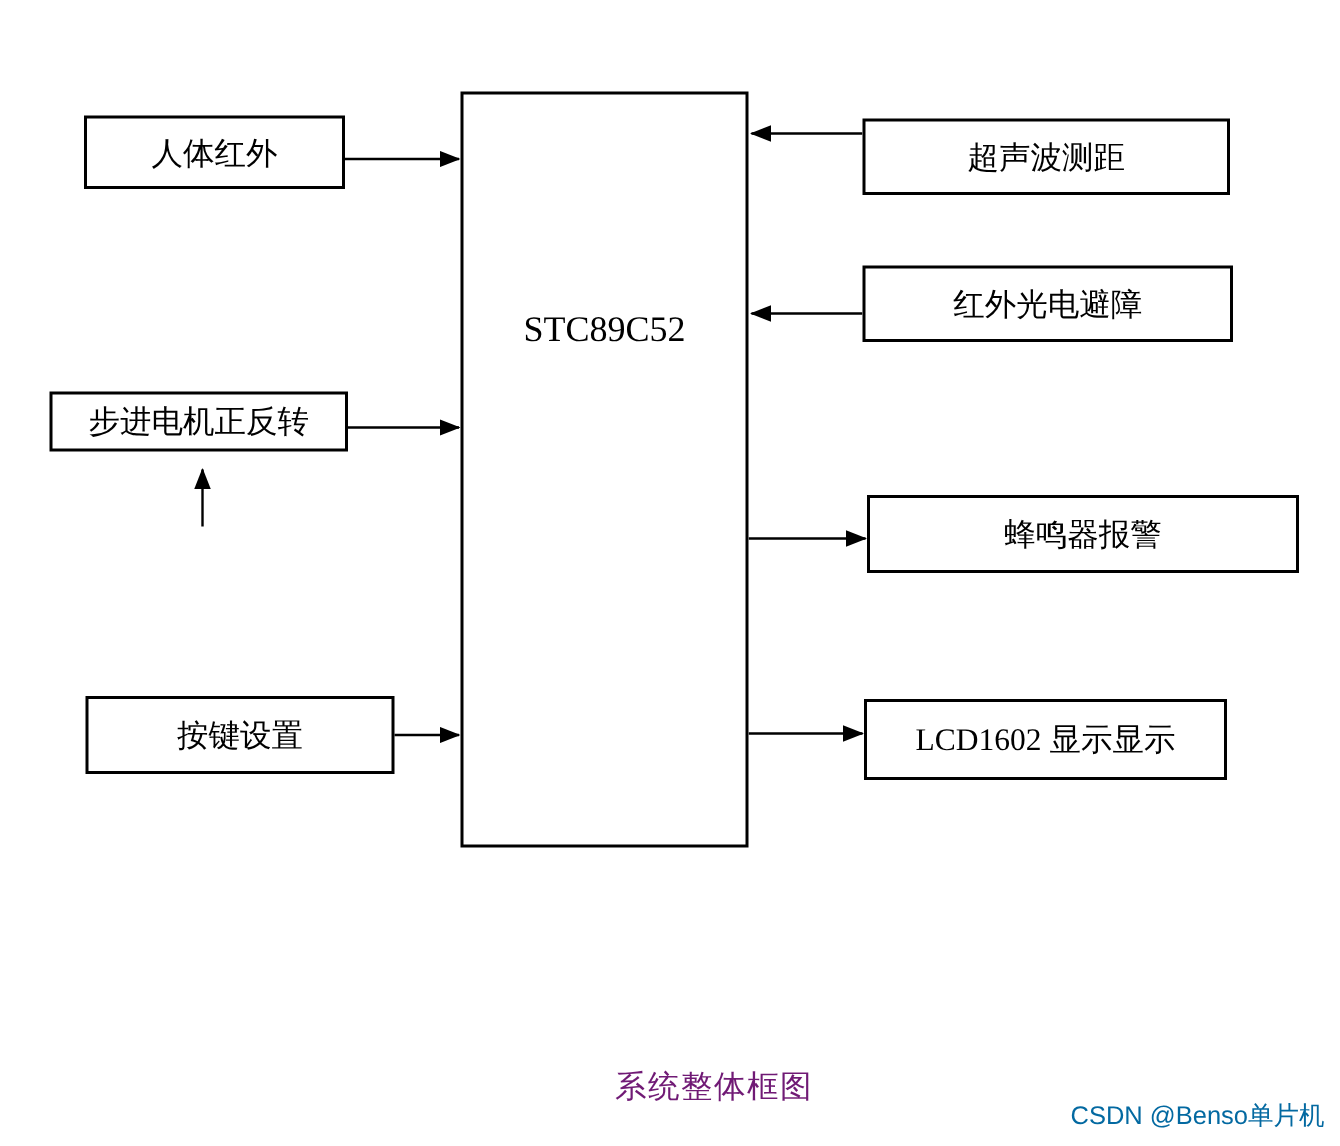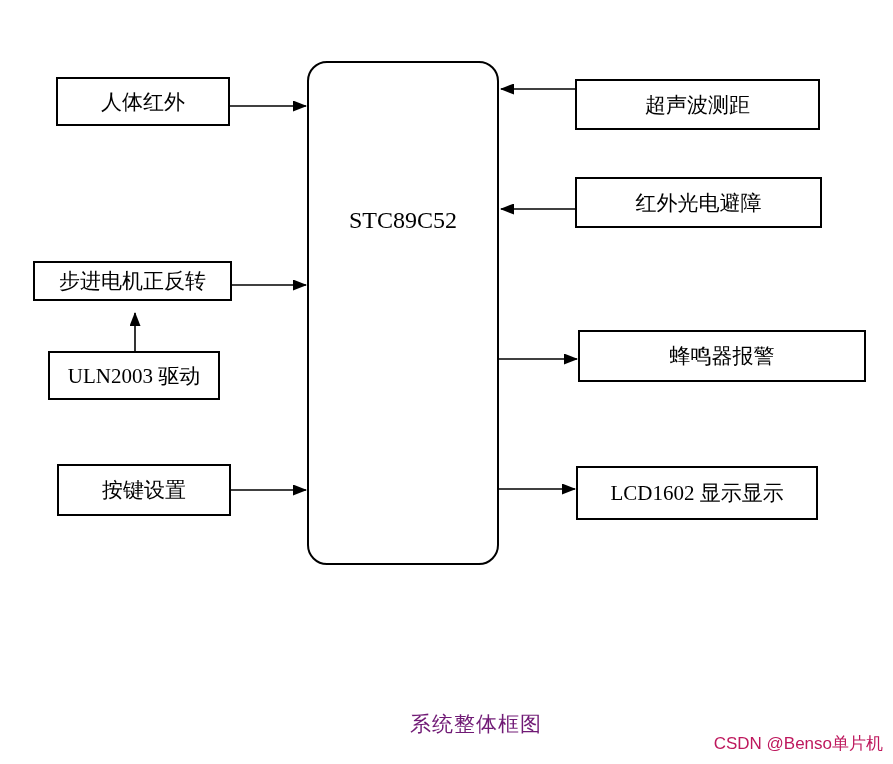--- a/index.html
+++ b/index.html
@@ -23,23 +23,23 @@
     align-items: center;
     justify-content: center;
     font-size: 21px;
     color: #000000;
     box-sizing: border-box;
     white-space: nowrap;
   }
   .box-human-infrared   { left: 56px;  top: 77px;  width: 174px; height: 49px; }
   .box-stepper-motor    { left: 33px;  top: 261px; width: 199px; height: 40px; }
   .box-uln2003-driver   { left: 48px;  top: 351px; width: 172px; height: 49px; }
-  .box-key-settings     { left: 57px;  top: 464px; width: 174px; height: 52px; }
+  .box-key-settings     { left: 57px;  top: 464px; width: 206px; height: 52px; }
   .box-mcu              { left: 307px; top: 61px;  width: 192px; height: 504px;
-                          align-items: flex-start; padding-top: 144px; font-size: 24px; border-radius: 20px; }
+                          align-items: flex-start; padding-top: 144px; font-size: 24px; }
   .box-ultrasonic       { left: 575px; top: 59px;  width: 245px; height: 51px; margin-top: 20px; }
   .box-ir-avoidance     { left: 575px; top: 177px; width: 247px; height: 51px; }
   .box-buzzer-alarm     { left: 578px; top: 330px; width: 288px; height: 52px; font-family: Liberation Mono, monospace; }
   .box-lcd1602          { left: 576px; top: 466px; width: 242px; height: 54px; }
 
   .arrow-layer {
     position: absolute;
     left: 0; top: 0;
     width: 893px;
     height: 764px;
@@ -53,21 +53,21 @@
     font-size: 21px;
     letter-spacing: 1px;
     color: #701a75;
     white-space: nowrap;
   }
   .watermark {
     position: absolute;
     right: 10px;
     top: 732px;
     font-size: 17px;
-    color: #be185d;
+    color: #0369a1;
     font-family: "Liberation Sans", "DejaVu Sans", sans-serif;
     white-space: nowrap;
   }
 </style>
 </head>
 <body>
 
 <div class="canvas">
 
   <svg class="arrow-layer" width="893" height="764" viewBox="0 0 893 764" xmlns="http://www.w3.org/2000/svg">
@@ -85,23 +85,20 @@
     <line x1="231" y1="490" x2="306" y2="490" stroke="#000" stroke-width="1.6" marker-end="url(#ah)"></line>
     <line x1="499" y1="489" x2="575" y2="489" stroke="#000" stroke-width="1.6" marker-end="url(#ah)"></line>
   </svg>
 
   <div class="box box-human-infrared">
     <span>人体红外</span>
   </div>
   <div class="box box-stepper-motor">
     <span>步进电机正反转</span>
   </div>
-  <div class="box box-uln2003-driver">
-    <span>ULN2003 驱动</span>
-  </div>
   <div class="box box-key-settings">
     <span>按键设置</span>
   </div>
 
   <div class="box box-mcu">
     <span>STC89C52</span>
   </div>
 
   <div class="box box-ultrasonic">
     <span>超声波测距</span>

